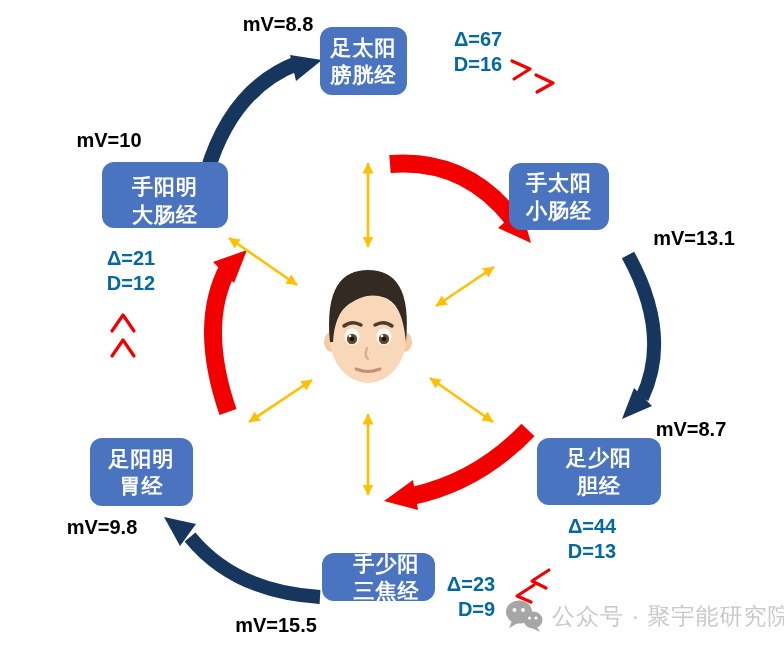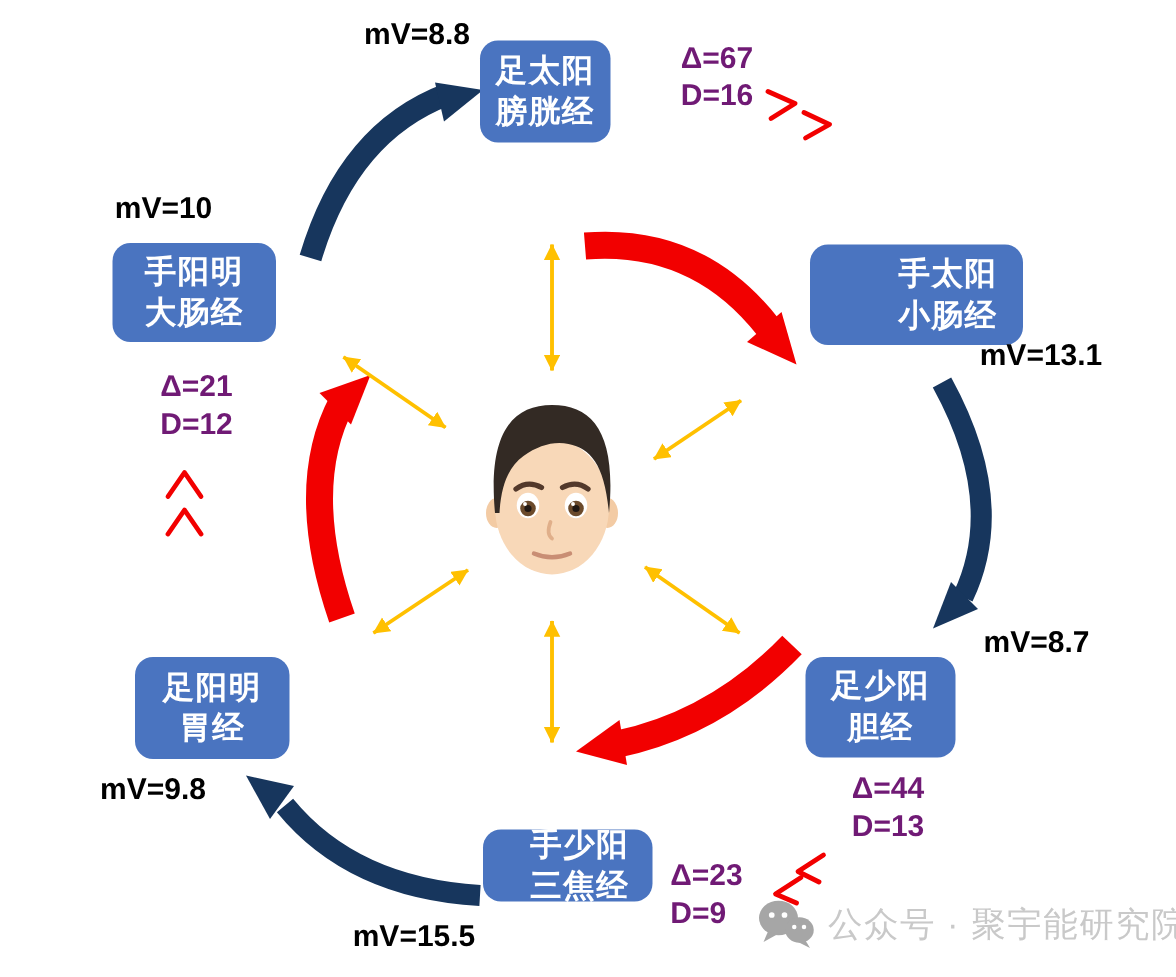--- a/index.html
+++ b/index.html
@@ -5,21 +5,21 @@
   html,body{margin:0;padding:0;background:#fff;}
   .stage{position:relative;width:784px;height:651px;background:#ffffff;overflow:hidden;
          font-family:"Liberation Sans",sans-serif;}
   .layer{position:absolute;left:0;top:0;}
   .box{position:absolute;background:#4A74C0;border-radius:12px;color:#fff;font-weight:700;
        font-size:21px;line-height:1.3;display:flex;flex-direction:column;justify-content:center;
        align-items:center;text-align:center;letter-spacing:1px;}
   .lbl{position:absolute;transform:translate(-50%,-50%);font-weight:700;font-size:20px;
        color:#000;white-space:nowrap;}
   .pair{position:absolute;transform:translate(-50%,-50%);font-weight:700;font-size:20px;
-        color:#701a75;text-align:left;line-height:1.25;white-space:nowrap;}
+        color:#0369a1;text-align:right;line-height:1.25;white-space:nowrap;}
   .watermark{position:absolute;left:504px;top:598px;display:flex;align-items:center;gap:8px;}
   .wm-text{color:#C9C9C9;font-size:23px;font-weight:400;letter-spacing:1px;white-space:nowrap;}
 </style>
 </head>
 <body>
 
 <div class="stage">
 
   <svg class="layer" width="784" height="651" viewBox="0 0 784 651">
     <defs>
@@ -98,37 +98,37 @@
       <circle cx="382" cy="336" r="1.3" fill="#ffffff"></circle>
       <path d="M 367 348 Q 364 356 368 359" stroke="#E0AF8A" stroke-width="2.5" fill="none" stroke-linecap="round"></path>
       <path d="M 356 369 Q 368 374 380 369" stroke="#C98E74" stroke-width="3" fill="none" stroke-linecap="round"></path>
     </g>
   </svg>
 
   <div class="box" style="left:320px;top:27px;width:87px;height:68px;">
     <span>足太阳</span>
     <span>膀胱经</span>
   </div>
-  <div class="box" style="left:540px;top:163px;width:100px;height:67px;padding-left:42px;">
+  <div class="box" style="left:509px;top:163px;width:100px;height:67px;">
     <span>手太阳</span>
     <span>小肠经</span>
   </div>
-  <div class="box" style="left:537px;top:438px;width:100px;height:67px;">
+  <div class="box" style="left:537px;top:438px;width:124px;height:67px;">
     <span>足少阳</span>
     <span>胆经</span>
   </div>
   <div class="box" style="left:322px;top:553px;width:97px;height:48px;padding-left:16px;">
     <span>手少阳</span>
     <span>三焦经</span>
   </div>
   <div class="box" style="left:90px;top:438px;width:103px;height:68px;">
     <span>足阳明</span>
     <span>胃经</span>
   </div>
-  <div class="box" style="left:75px;top:162px;width:109px;height:66px;">
+  <div class="box" style="left:102px;top:162px;width:126px;height:66px;justify-content:flex-end;">
     <span>手阳明</span>
     <span>大肠经</span>
   </div>
 
   <div class="lbl" style="left:278px;top:24px;">mV=8.8</div>
   <div class="lbl" style="left:109px;top:140px;">mV=10</div>
   <div class="lbl" style="left:694px;top:238px;">mV=13.1</div>
   <div class="lbl" style="left:691px;top:429px;">mV=8.7</div>
   <div class="lbl" style="left:102px;top:527px;">mV=9.8</div>
   <div class="lbl" style="left:276px;top:625px;">mV=15.5</div>

